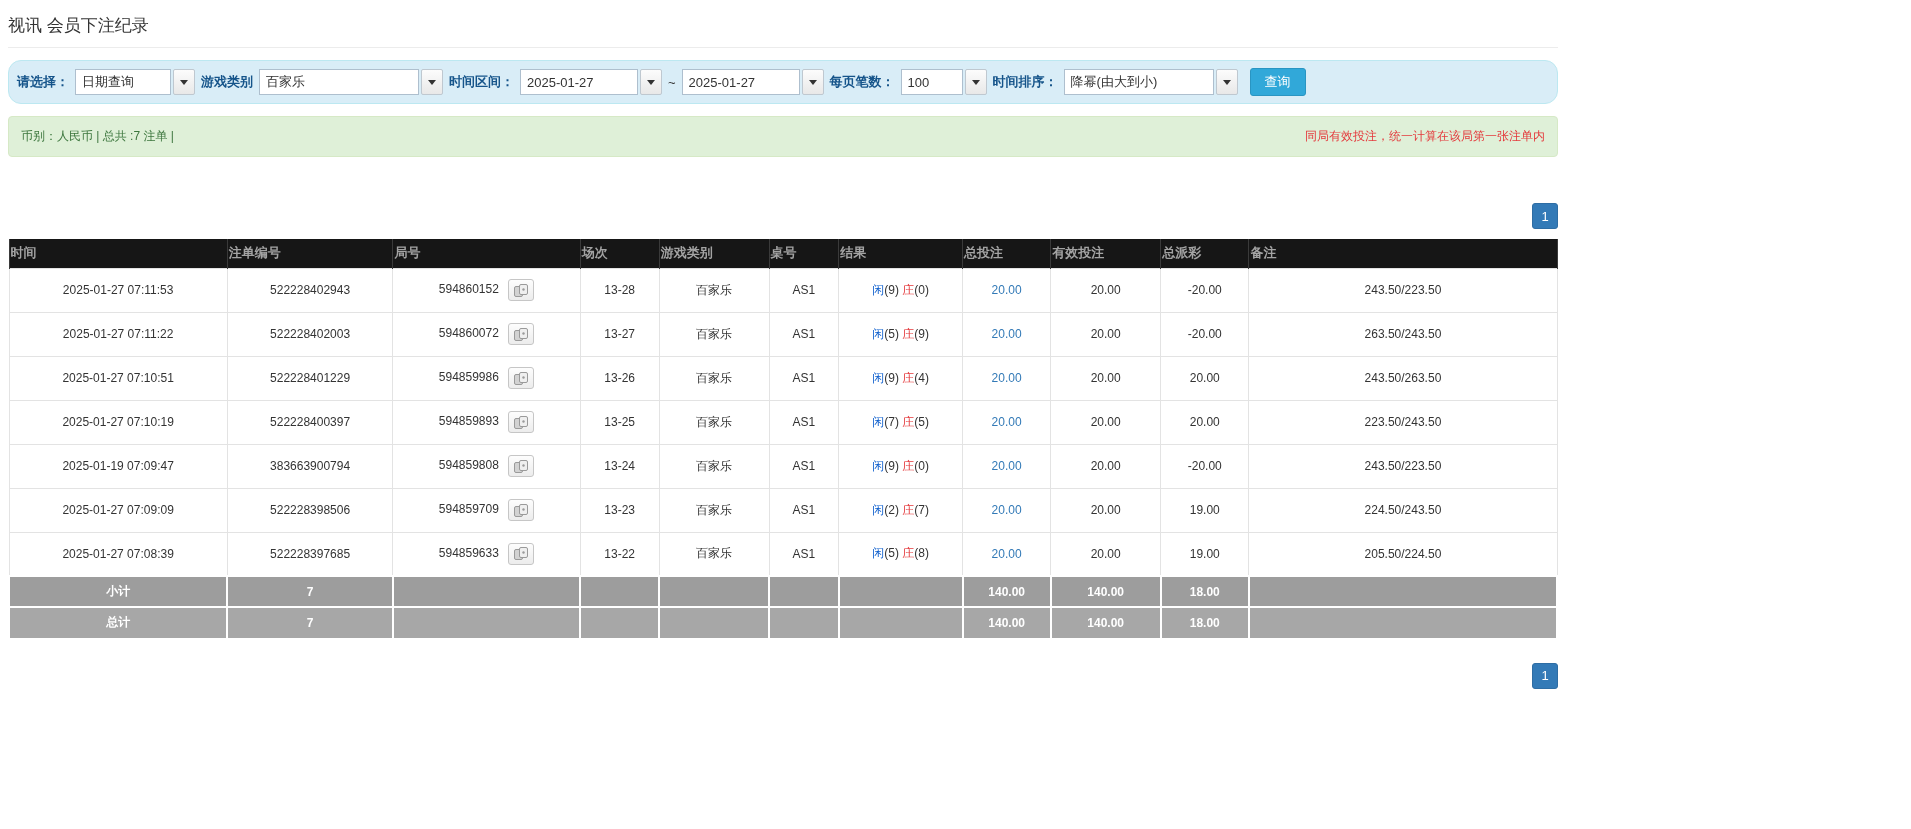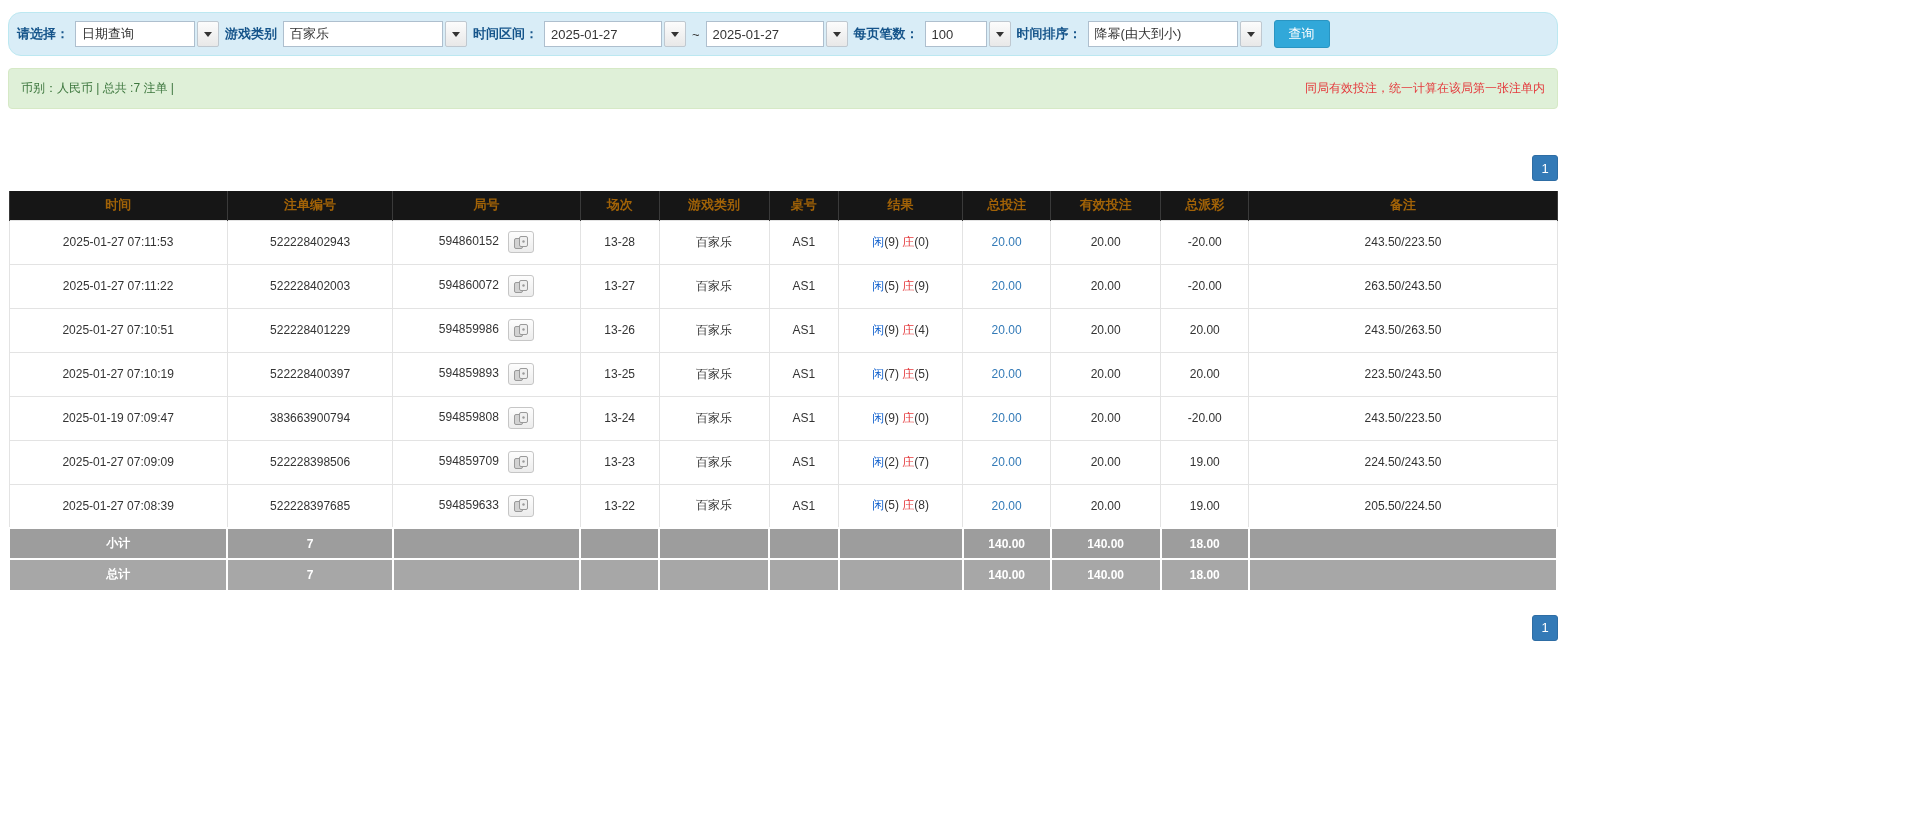--- a/index.html
+++ b/index.html
@@ -29,61 +29,64 @@
   .filter-bar{margin-top:12px;background:var(--filter_bg);border:1px solid var(--filter_border);
     border-radius:13px;padding:7px 8px;display:flex;align-items:center;gap:6px;font-size:13px;}
   .f-label{color:var(--label_blue);font-weight:700;white-space:nowrap;}
   .combo{display:flex;align-items:center;gap:2px;}
   .combo input{height:26px;border:1px solid #aebfce;background:#fff;padding:0 6px;
     font-size:13px;color:#333;font-family:inherit;outline:none;}
   .combo .arrow-btn{height:26px;width:22px;border:1px solid #bfc8d0;background:linear-gradient(#fcfcfc,#e8e8e8);
     border-radius:2px;display:flex;align-items:center;justify-content:center;cursor:pointer;padding:0;}
   .caret{width:0;height:0;border-left:4px solid transparent;border-right:4px solid transparent;
     border-top:5px solid #333;display:inline-block;}
-  .w-select{width:120px;}
+  .w-select{width:96px;}
   .w-game{width:160px;}
   .w-date{width:118px;}
   .w-size{width:62px;}
   .w-sort{width:150px;}
   .tilde{color:#333;}
   .btn-search{margin-left:6px;background:var(--btn_blue);color:#fff;border:1px solid #2a95c2;
     border-radius:3px;height:28px;padding:0 14px;font-size:13px;cursor:pointer;font-family:inherit;}
   
   .info-bar{margin-top:12px;background:var(--info_bg);border:1px solid var(--info_border);
     border-radius:4px;padding:11px 12px;display:flex;justify-content:space-between;align-items:center;font-size:12px;}
   .info-left{color:var(--info_text);}
   .info-right{color:var(--neg_red);}
   
   .pager{display:flex;justify-content:flex-end;margin:46px 0 10px 0;}
   .pager.bottom{margin:24px 0 20px 0;}
   .page-btn{min-width:26px;height:26px;background:var(--pager_blue);color:#fff;border:1px solid #2e6da4;
     border-radius:3px;font-size:13px;cursor:pointer;display:flex;align-items:center;justify-content:center;padding:0 6px;}
   
   table.records{width:100%;border-collapse:collapse;table-layout:fixed;font-size:12px;}
-  table.records thead th{background:var(--header_bg);color:#a16207;font-weight:700;font-size:13px;
-    height:29px;border-right:1px solid #3a3a3a;border-left:1px solid #3a3a3a;text-align:center;}
+  table.records thead th{background:var(--header_bg);color:#a3a3a3;font-weight:700;font-size:13px;
+    height:29px;border-right:1px solid #3a3a3a;border-left:1px solid #3a3a3a;text-align:left;}
   table.records tbody td{border:1px solid #e3e3e3;height:44px;text-align:center;color:#333;background:#fff;}
   .bet-link{color:var(--link_blue);text-decoration:none;}
   .neg{color:var(--neg_red);}
   .player{color:var(--player_blue);}
   .banker{color:var(--banker_red);}
   .score{color:#333;}
   .round-btn{margin-left:6px;width:26px;height:22px;border:1px solid #c6c6c6;border-radius:3px;
     background:linear-gradient(#fdfdfd,#ececec);cursor:pointer;vertical-align:middle;padding:0;display:inline-flex;
     align-items:center;justify-content:center;}
   table.records tfoot td{height:31px;text-align:center;color:#fff;font-weight:600;
     border:2px solid #fff;border-bottom:1px solid #fff;}
   tr.subtotal-row td{background:var(--footer_gray);}
   tr.total-row td{background:var(--footer_gray2);}
 </style>
 </head>
 <body>
 
 <div class="page">
 
+  <div class="page-header">
+    <span class="page-title">视讯 会员下注纪录</span>
+  </div>
 
   <div class="filter-bar">
     <span class="f-label">请选择：</span>
     <span class="combo">
       <input class="w-select" type="text" readonly="" value="日期查询" style="">
       <button type="button" class="arrow-btn">
         <span class="caret"></span>
       </button>
     </span>
 

